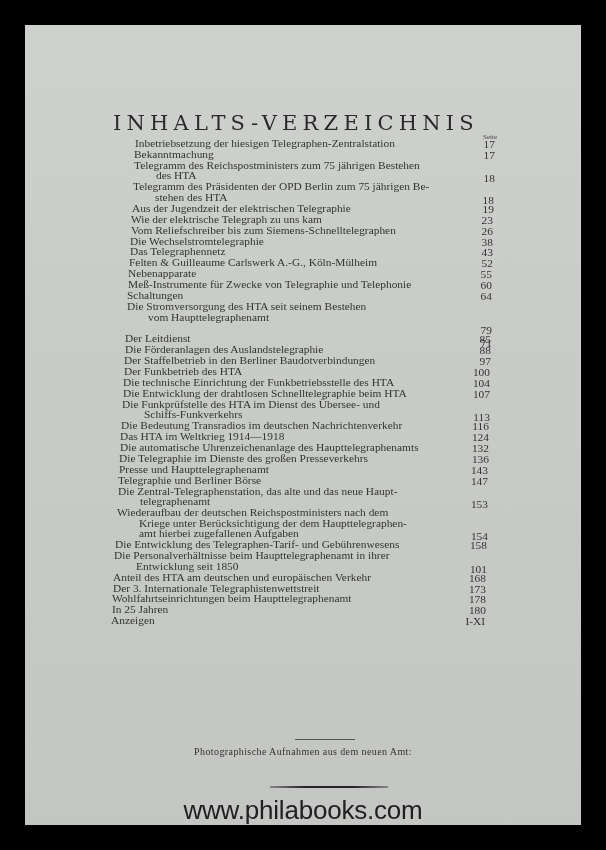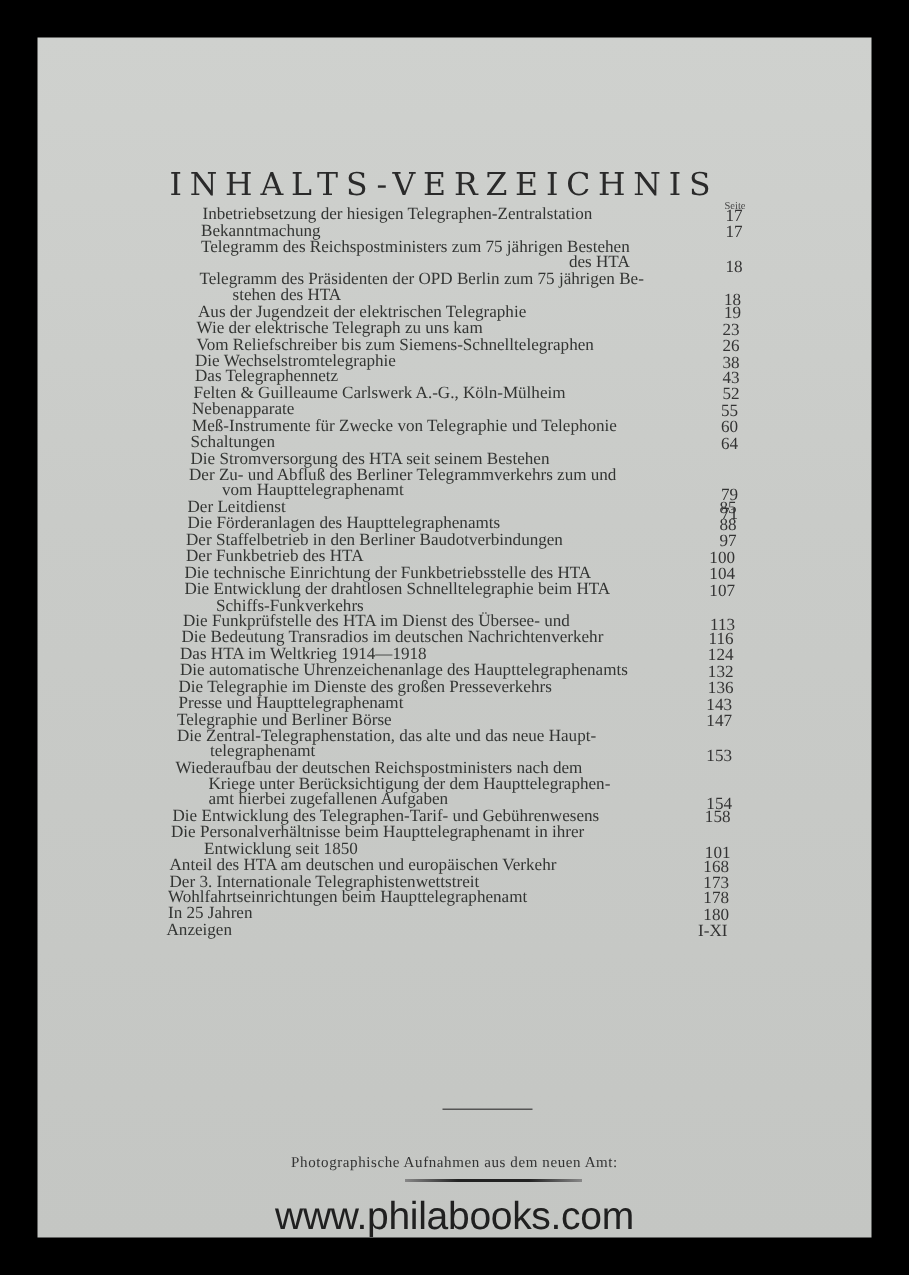--- a/index.html
+++ b/index.html
@@ -25,21 +25,21 @@
   }
   .entry { position:absolute; white-space:nowrap; line-height:10.5px; }
   .entry .line { display:block; height:10.6px; }
   .pg {
     position:absolute; width:40px; text-align:right; font-size:11.4px;
     font-family:"Liberation Serif", serif; color:#333;
   }
   .rule-short { position:absolute; left:270px; top:714px; width:60px; height:1px; background:#555; }
   .credit1 {
     position:absolute; left:0; right:0; top:721px; text-align:center;
-    font-family:"Liberation Serif", serif; font-size:10px; color:#333; letter-spacing:0.4px;margin-top:24px;
+    font-family:"Liberation Serif", serif; font-size:10px; color:#333; letter-spacing:0.4px;
   }
   .credit2 {
     position:absolute; left:0; right:0; top:735px; text-align:center;
     font-family:"Liberation Serif", serif; font-size:10px; color:#333; letter-spacing:2.4px;
   }
   .rule-long {
     position:absolute; left:245px; top:761px; width:118px; height:2px;
     background:linear-gradient(90deg, #888, #222 30%, #222 70%, #888);
   }
   .watermark {
@@ -58,21 +58,21 @@
       <div class="entry" style="left: 110px; top: 113px;">
         <span class="line">Inbetriebsetzung der hiesigen Telegraphen-Zentralstation</span>
       </div>
       <div class="pg" style="left: 430px; top: 113px;">17</div>
       <div class="entry" style="left: 109px; top: 123.9px;">
         <span class="line">Bekanntmachung</span>
       </div>
       <div class="pg" style="left: 430px; top: 123.9px;">17</div>
       <div class="entry" style="left: 109px; top: 134.8px;">
         <span class="line">Telegramm des Reichspostministers zum 75 jährigen Bestehen</span>
-        <span class="line" style="padding-left: 22px; text-align: right;">des HTA</span>
+        <span class="line" style="padding-left: 22px;">des HTA</span>
       </div>
       <div class="pg" style="left: 430px; top: 147.4px;">18</div>
       <div class="entry" style="left: 108px; top: 156.3px;">
         <span class="line">Telegramm des Präsidenten der OPD Berlin zum 75 jährigen Be-</span>
         <span class="line" style="padding-left: 22px;">stehen des HTA</span>
       </div>
       <div class="pg" style="left: 429px; top: 168.9px;">18</div>
       <div class="entry" style="left: 107px; top: 177.8px;">
         <span class="line">Aus der Jugendzeit der elektrischen Telegraphie</span>
       </div>
@@ -107,51 +107,50 @@
       <div class="pg" style="left: 427px; top: 254.1px;">60</div>
       <div class="entry" style="left: 102px; top: 265px;">
         <span class="line">Schaltungen</span>
       </div>
       <div class="pg" style="left: 427px; top: 265px;">64</div>
       <div class="entry" style="left: 102px; top: 275.9px;">
         <span class="line">Die Stromversorgung des HTA seit seinem Bestehen</span>
       </div>
       <div class="pg" style="left: 427px; top: 275.9px; margin-top: 36px;">71</div>
       <div class="entry" style="left: 101px; top: 286.8px;">
-        <span class="line">Der Zu- und Abfluß des Berliner Telegrammverkehrs zum und</span>
         <span class="line" style="padding-left: 22px;">vom Haupttelegraphenamt</span>
       </div>
       <div class="pg" style="left: 427px; top: 299.4px;">79</div>
       <div class="entry" style="left: 100px; top: 308.3px;">
         <span class="line">Der Leitdienst</span>
       </div>
       <div class="pg" style="left: 426px; top: 308.3px;">85</div>
       <div class="entry" style="left: 100px; top: 319.2px;">
-        <span class="line">Die Förderanlagen des Haupttelegraphenamts</span>
+        <span class="line">Die Förderanlagen des Auslandstelegraphie</span>
       </div>
       <div class="pg" style="left: 426px; top: 319.2px;">88</div>
       <div class="entry" style="left: 99px; top: 330.1px;">
         <span class="line">Der Staffelbetrieb in den Berliner Baudotverbindungen</span>
       </div>
       <div class="pg" style="left: 426px; top: 330.1px;">97</div>
       <div class="entry" style="left: 99px; top: 341px;">
         <span class="line">Der Funkbetrieb des HTA</span>
       </div>
       <div class="pg" style="left: 425px; top: 341px;">100</div>
       <div class="entry" style="left: 98px; top: 351.9px;">
         <span class="line">Die technische Einrichtung der Funkbetriebsstelle des HTA</span>
       </div>
       <div class="pg" style="left: 425px; top: 351.9px;">104</div>
       <div class="entry" style="left: 98px; top: 362.8px;">
         <span class="line">Die Entwicklung der drahtlosen Schnelltelegraphie beim HTA</span>
       </div>
       <div class="pg" style="left: 425px; top: 362.8px;">107</div>
       <div class="entry" style="left: 97px; top: 373.7px;">
+        <span class="line">Die Funkprüfstelle des HTA im Dienst des Übersee- und</span>
         <span class="line" style="padding-left: 22px;">Schiffs-Funkverkehrs</span>
-        <span class="line">Die Funkprüfstelle des HTA im Dienst des Übersee- und</span>
       </div>
       <div class="pg" style="left: 425px; top: 386.3px;">113</div>
       <div class="entry" style="left: 96px; top: 395.2px;">
         <span class="line">Die Bedeutung Transradios im deutschen Nachrichtenverkehr</span>
       </div>
       <div class="pg" style="left: 424px; top: 395.2px;">116</div>
       <div class="entry" style="left: 95px; top: 406.1px;">
         <span class="line">Das HTA im Weltkrieg 1914—1918</span>
       </div>
       <div class="pg" style="left: 424px; top: 406.1px;">124</div>

